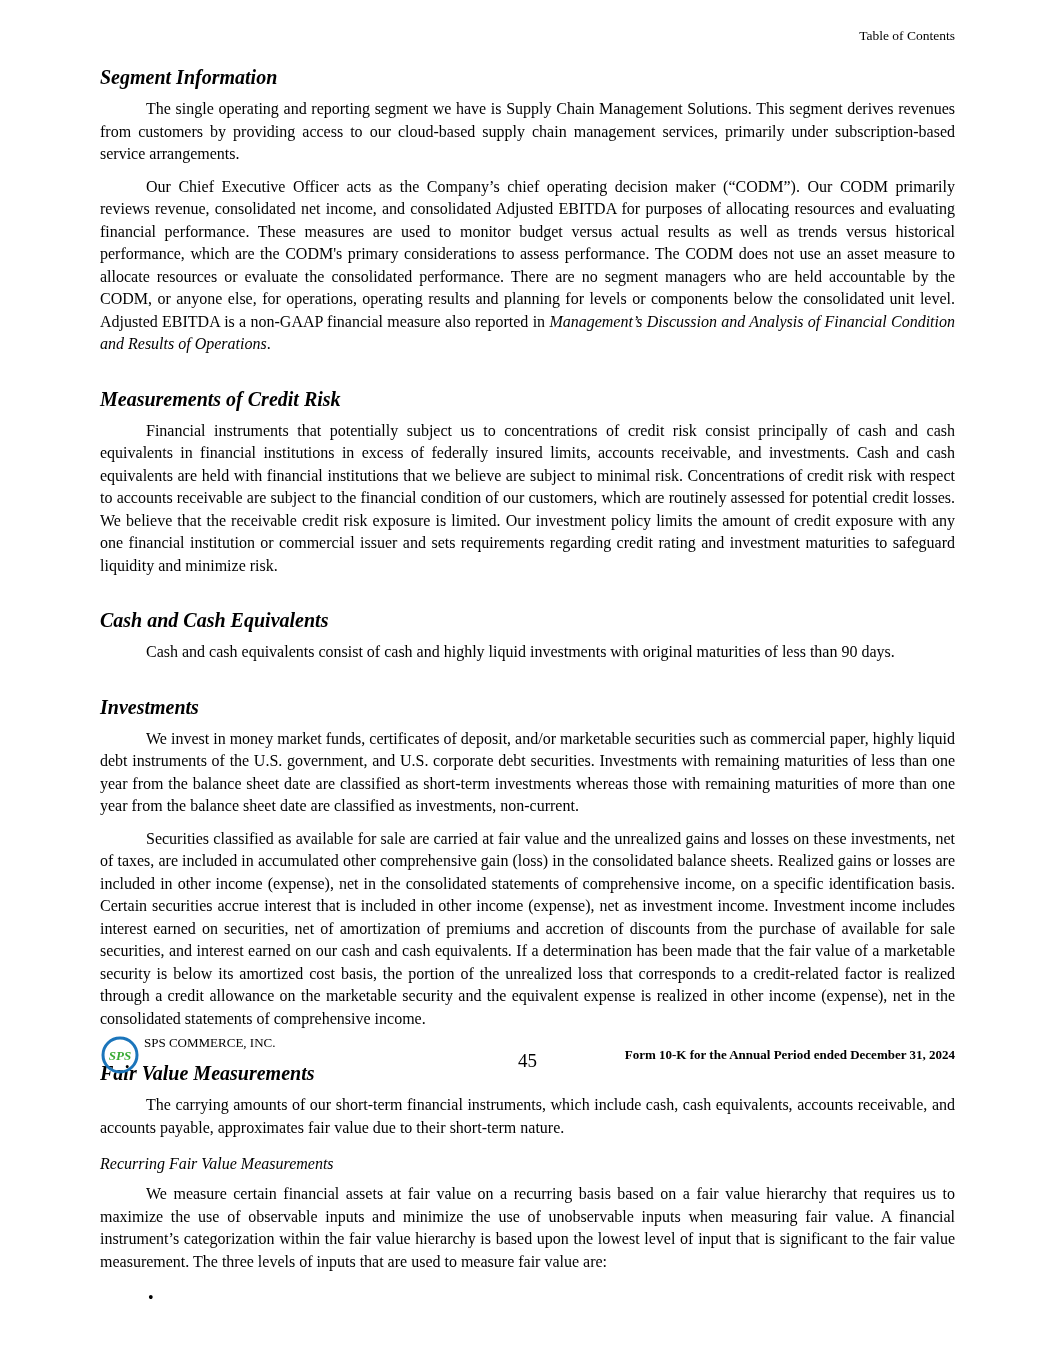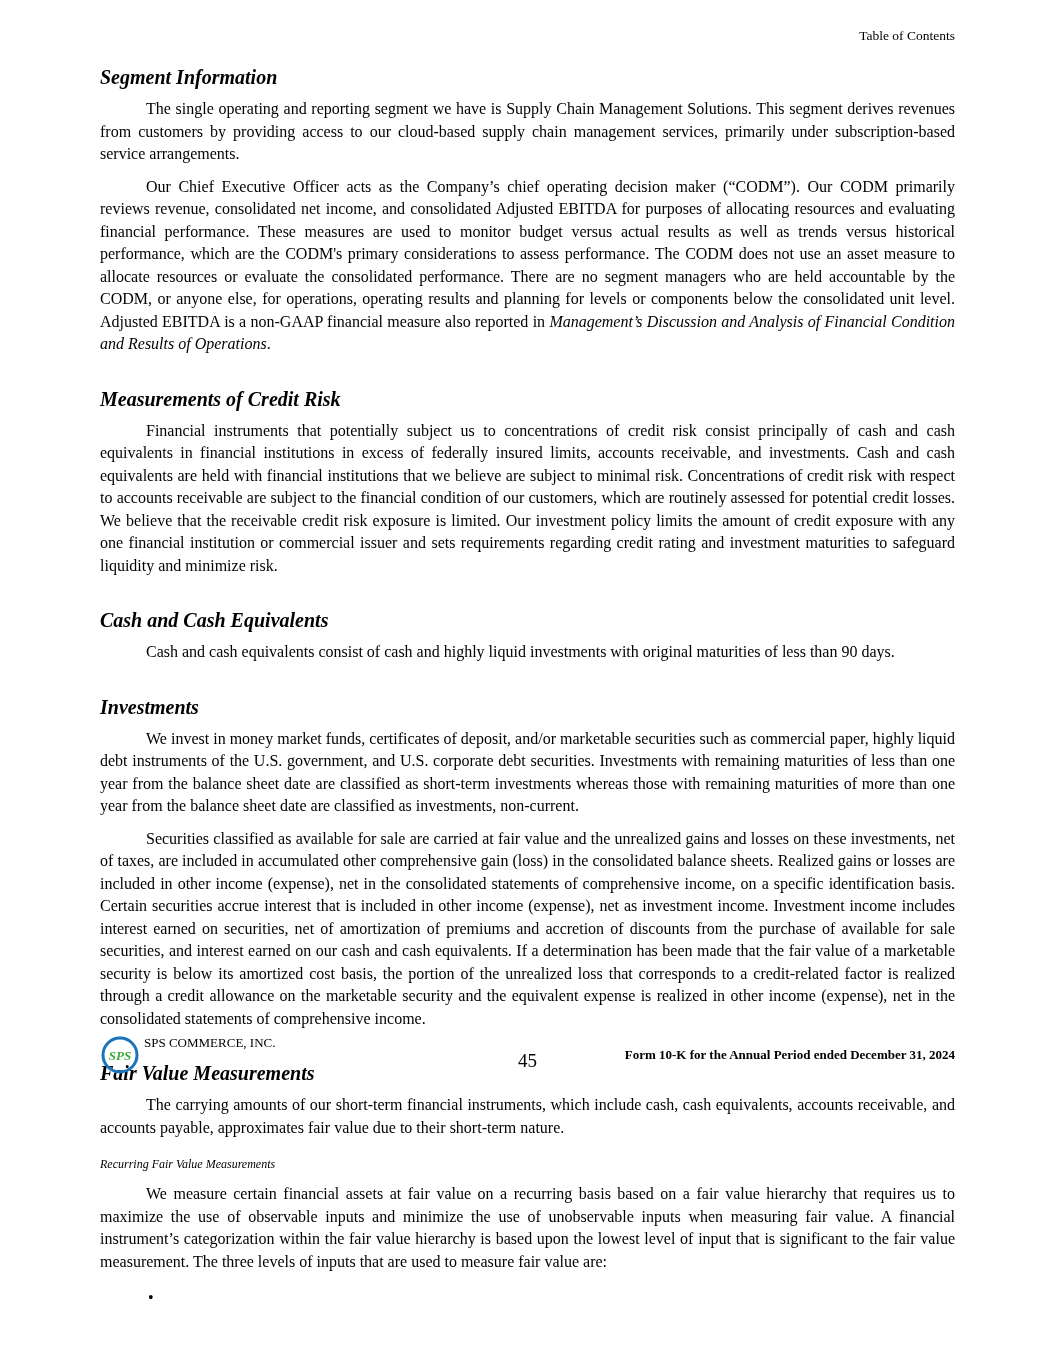--- a/index.html
+++ b/index.html
@@ -23,21 +23,21 @@
   .toc-link { color: #000; text-decoration: none; }
   h3.section-heading {
     font-size: 20px;
     font-weight: bold;
     font-style: italic;
     margin: 32px 0 10px 0;
     line-height: 22px;
   }
   h3.first { margin-top: 6px; }
   h4.sub-heading {
-    font-size: 12px;
+    font-size: 16px;
     font-weight: normal;
     font-style: italic;
     margin: 14px 0 8px 0;
     line-height: 22px;
   }
   p.body-para {
     font-size: 16px;
     line-height: 22.5px;
     margin: 0 0 10px 0;
     text-indent: 46px;

